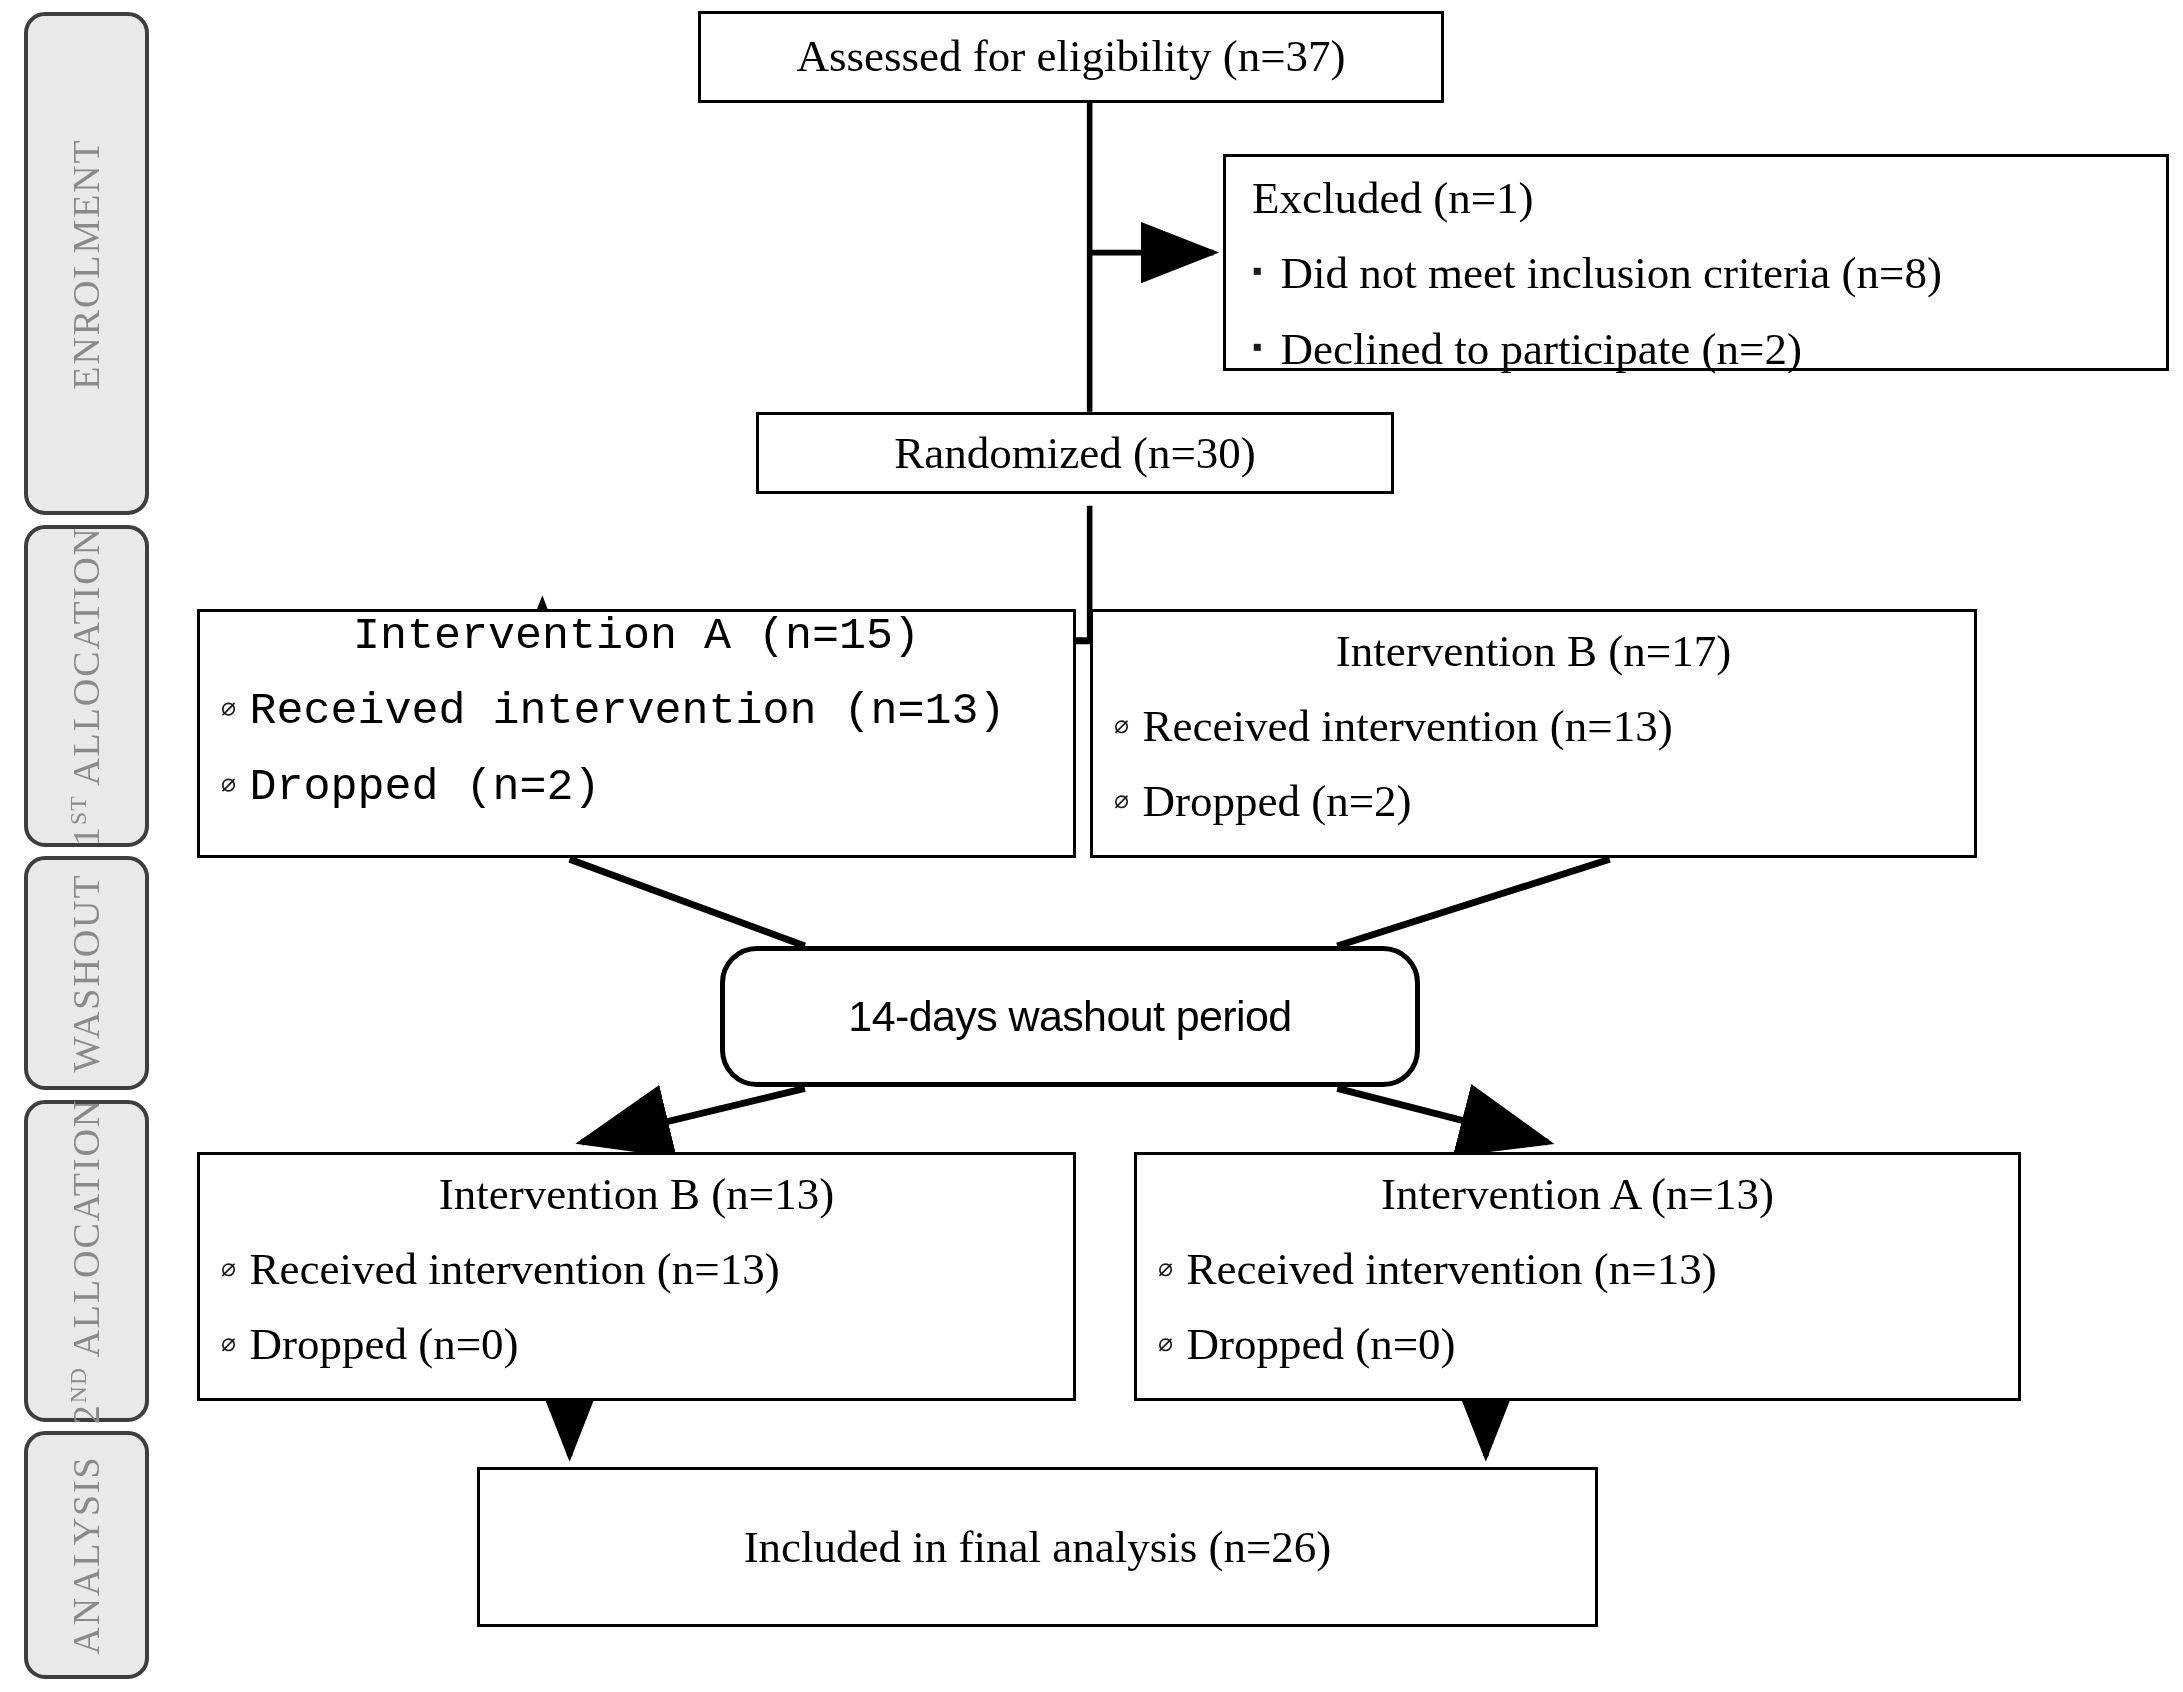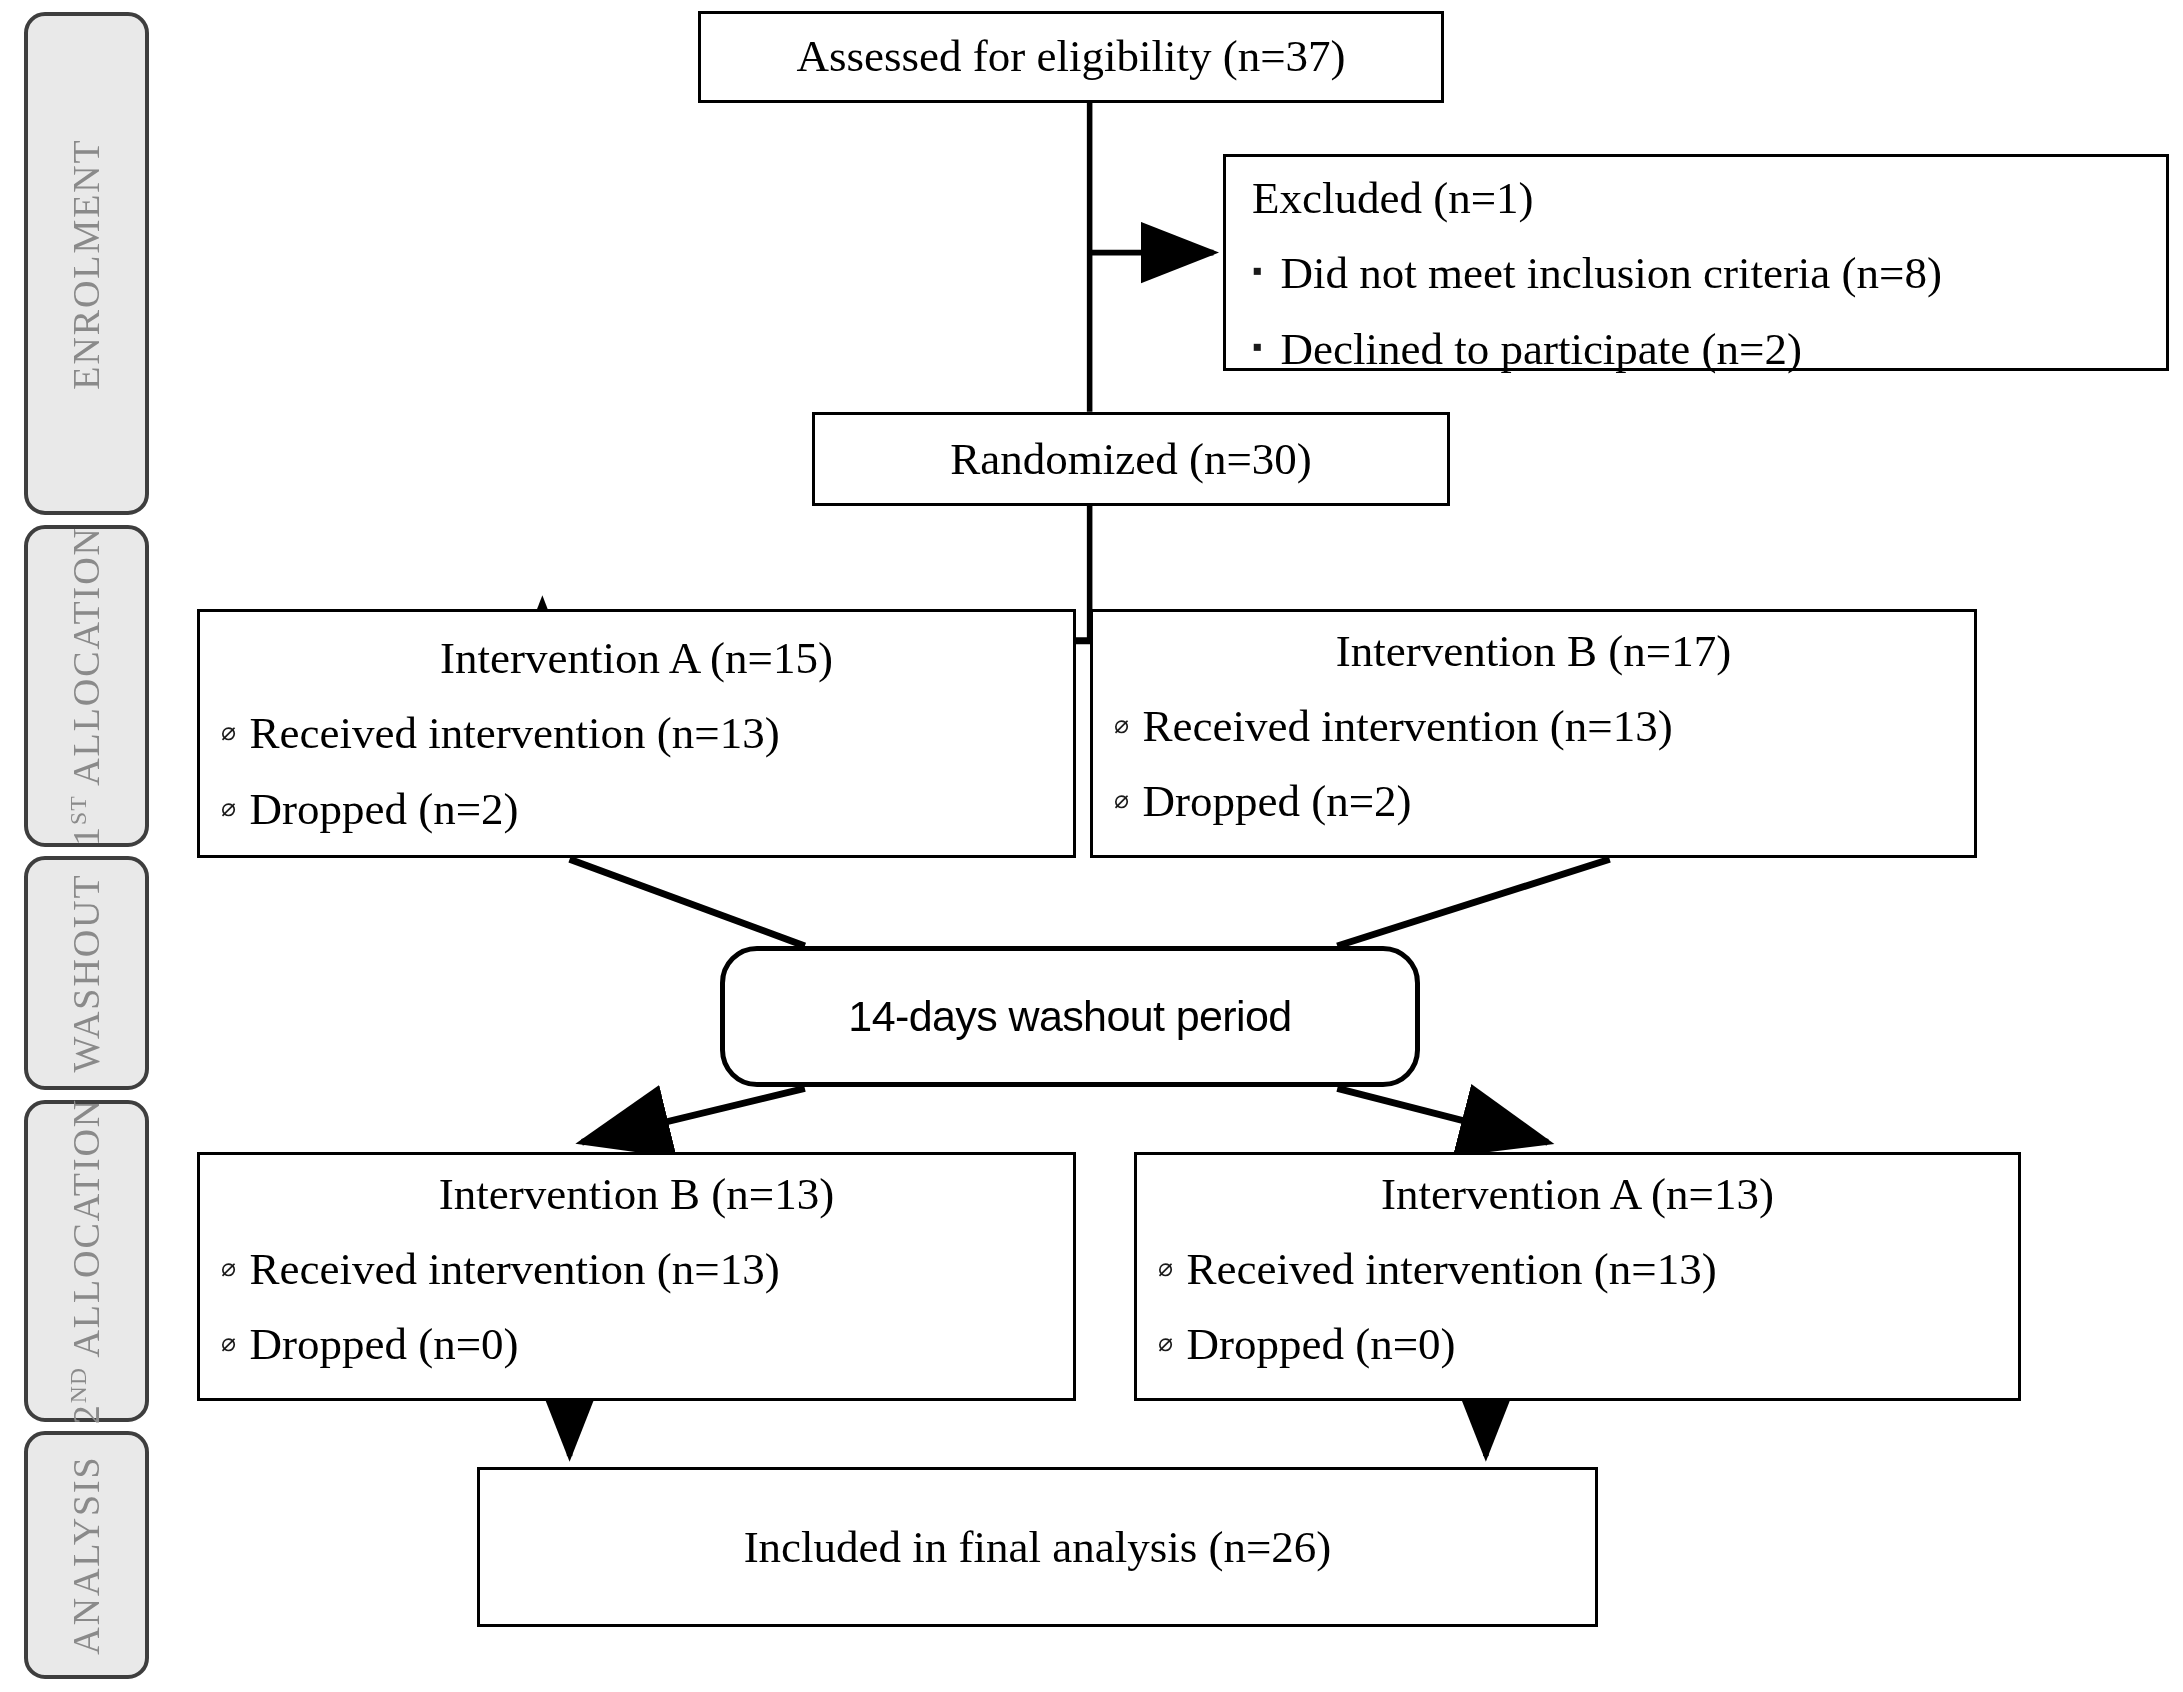--- a/index.html
+++ b/index.html
@@ -64,23 +64,23 @@
     color:#1a1a1a;
   }
   .bullet-glyph.square{font-size:28.5px;line-height:1.6;}
   .bullet-text{display:inline-block;}
 
   
   #node-eligibility{left:698px;top:10.5px;width:746px;height:92px;
       display:flex;align-items:center;justify-content:center;}
   #node-excluded{left:1223px;top:154px;width:946px;height:217px;
       padding:16px 26px;}
-  #node-randomized{left:812px;top:412px;width:638px;height:94px;
-      display:flex;align-items:center;justify-content:center;}
-  #node-int-a1{left:197px;top:609px;width:879px;height:249px;padding:21px 21px;}
+  #node-randomized{left:756px;top:412px;width:638px;height:82px;
+      display:flex;align-items:center;justify-content:center;}
+  #node-int-a1{left:197px;top:609px;width:879px;height:249px;padding:0 21px;font-family:Liberation Mono, monospace;}
   #node-int-b1{left:1090px;top:609px;width:887px;height:249px;padding:13.6px 21px;}
   #node-washout{left:720px;top:946px;width:700px;height:141px;
       display:flex;align-items:center;justify-content:center;}
   #node-int-b2{left:197px;top:1152px;width:879px;height:249px;padding:13.6px 21px;}
   #node-int-a2{left:1090px;top:1152px;width:887px;height:249px;padding:13.6px 21px;margin-left:44px;}
   #node-final{left:477px;top:1467px;width:1121px;height:160px;
       display:flex;align-items:center;justify-content:center;}
 
   .washout-text{
     font-family:"Liberation Sans","DejaVu Sans",sans-serif;

